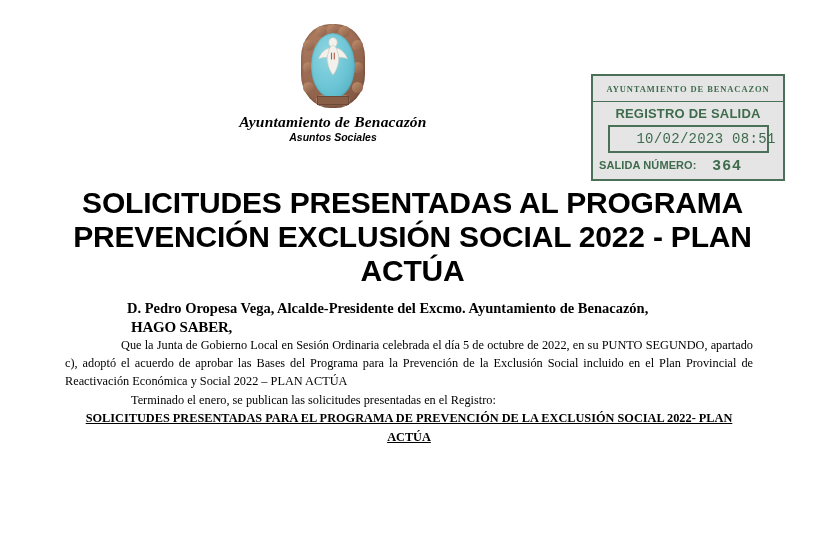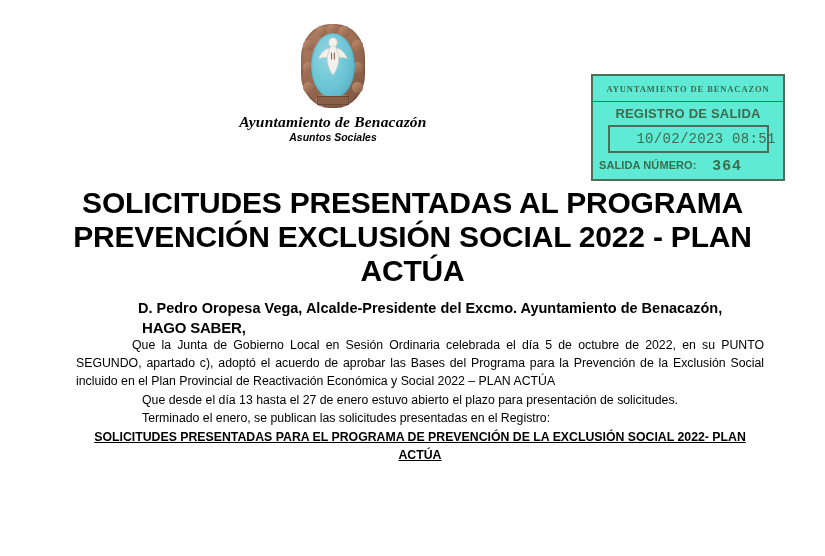--- a/index.html
+++ b/index.html
@@ -102,21 +102,21 @@
   
   .stamp {
     position: absolute;
     left: 591px;
     top: 74px;
     width: 194px;
     height: 107px;
     border: 2px solid #4a7057;
     box-sizing: border-box;
     color: #3f6b4d;
-    background: #5eead4;
+    background: #e5e5e5;
   }
   .stamp-row1 {
     height: 25px;
     border-bottom: 1px solid #4a7057;
     display: flex;
     align-items: center;
     justify-content: center;
     font-family: "Liberation Serif", serif;
     font-size: 8.5px;
     font-weight: bold;
@@ -178,23 +178,24 @@
     font-weight: bold;
     line-height: 1.13;
     letter-spacing: -0.2px;
     color: #000;
     margin-top: 8px;
   }
 
   
   .body-block {
     position: absolute;
-    left: 76px;
+    left: 65px;
     top: 298px;
     width: 688px;
+    font-family: Liberation Serif, serif;
   }
   p.para {
     margin: 0;
     color: #000;
   }
   .p-intro {
     font-size: 14.5px;
     font-weight: bold;
     line-height: 1.42;
     text-align: justify;
@@ -288,18 +289,17 @@
       <span class="stamp-salida-num">364</span>
     </div>
   </div>
 
   <div class="doc-title">SOLICITUDES PRESENTADAS AL PROGRAMA PREVENCIÓN EXCLUSIÓN SOCIAL 2022 - PLAN ACTÚA</div>
 
   <div class="body-block">
     <p class="para p-intro">D. Pedro Oropesa Vega, Alcalde-Presidente del Excmo. Ayuntamiento de Benacazón,</p>
     <p class="para p-hago">HAGO SABER,</p>
     <p class="para p-body1">Que la Junta de Gobierno Local en Sesión Ordinaria celebrada el día 5 de octubre de 2022, en su PUNTO SEGUNDO, apartado c), adoptó el acuerdo de aprobar las Bases del Programa para la Prevención de la Exclusión Social incluido en el Plan Provincial de Reactivación Económica y Social 2022 – PLAN ACTÚA</p>
-    <p class="para p-body2">Que desde el día 13 hasta el 27 de enero estuvo abierto el plazo para presentación de solicitudes.</p>
     <p class="para p-body3">Terminado el enero, se publican las solicitudes presentadas en el Registro:</p>
     <p class="para p-final"><span>SOLICITUDES PRESENTADAS PARA EL PROGRAMA DE PREVENCIÓN DE LA EXCLUSIÓN SOCIAL 2022- PLAN ACTÚA</span></p>
   </div>
 
 </div>
 
 </body></html>

